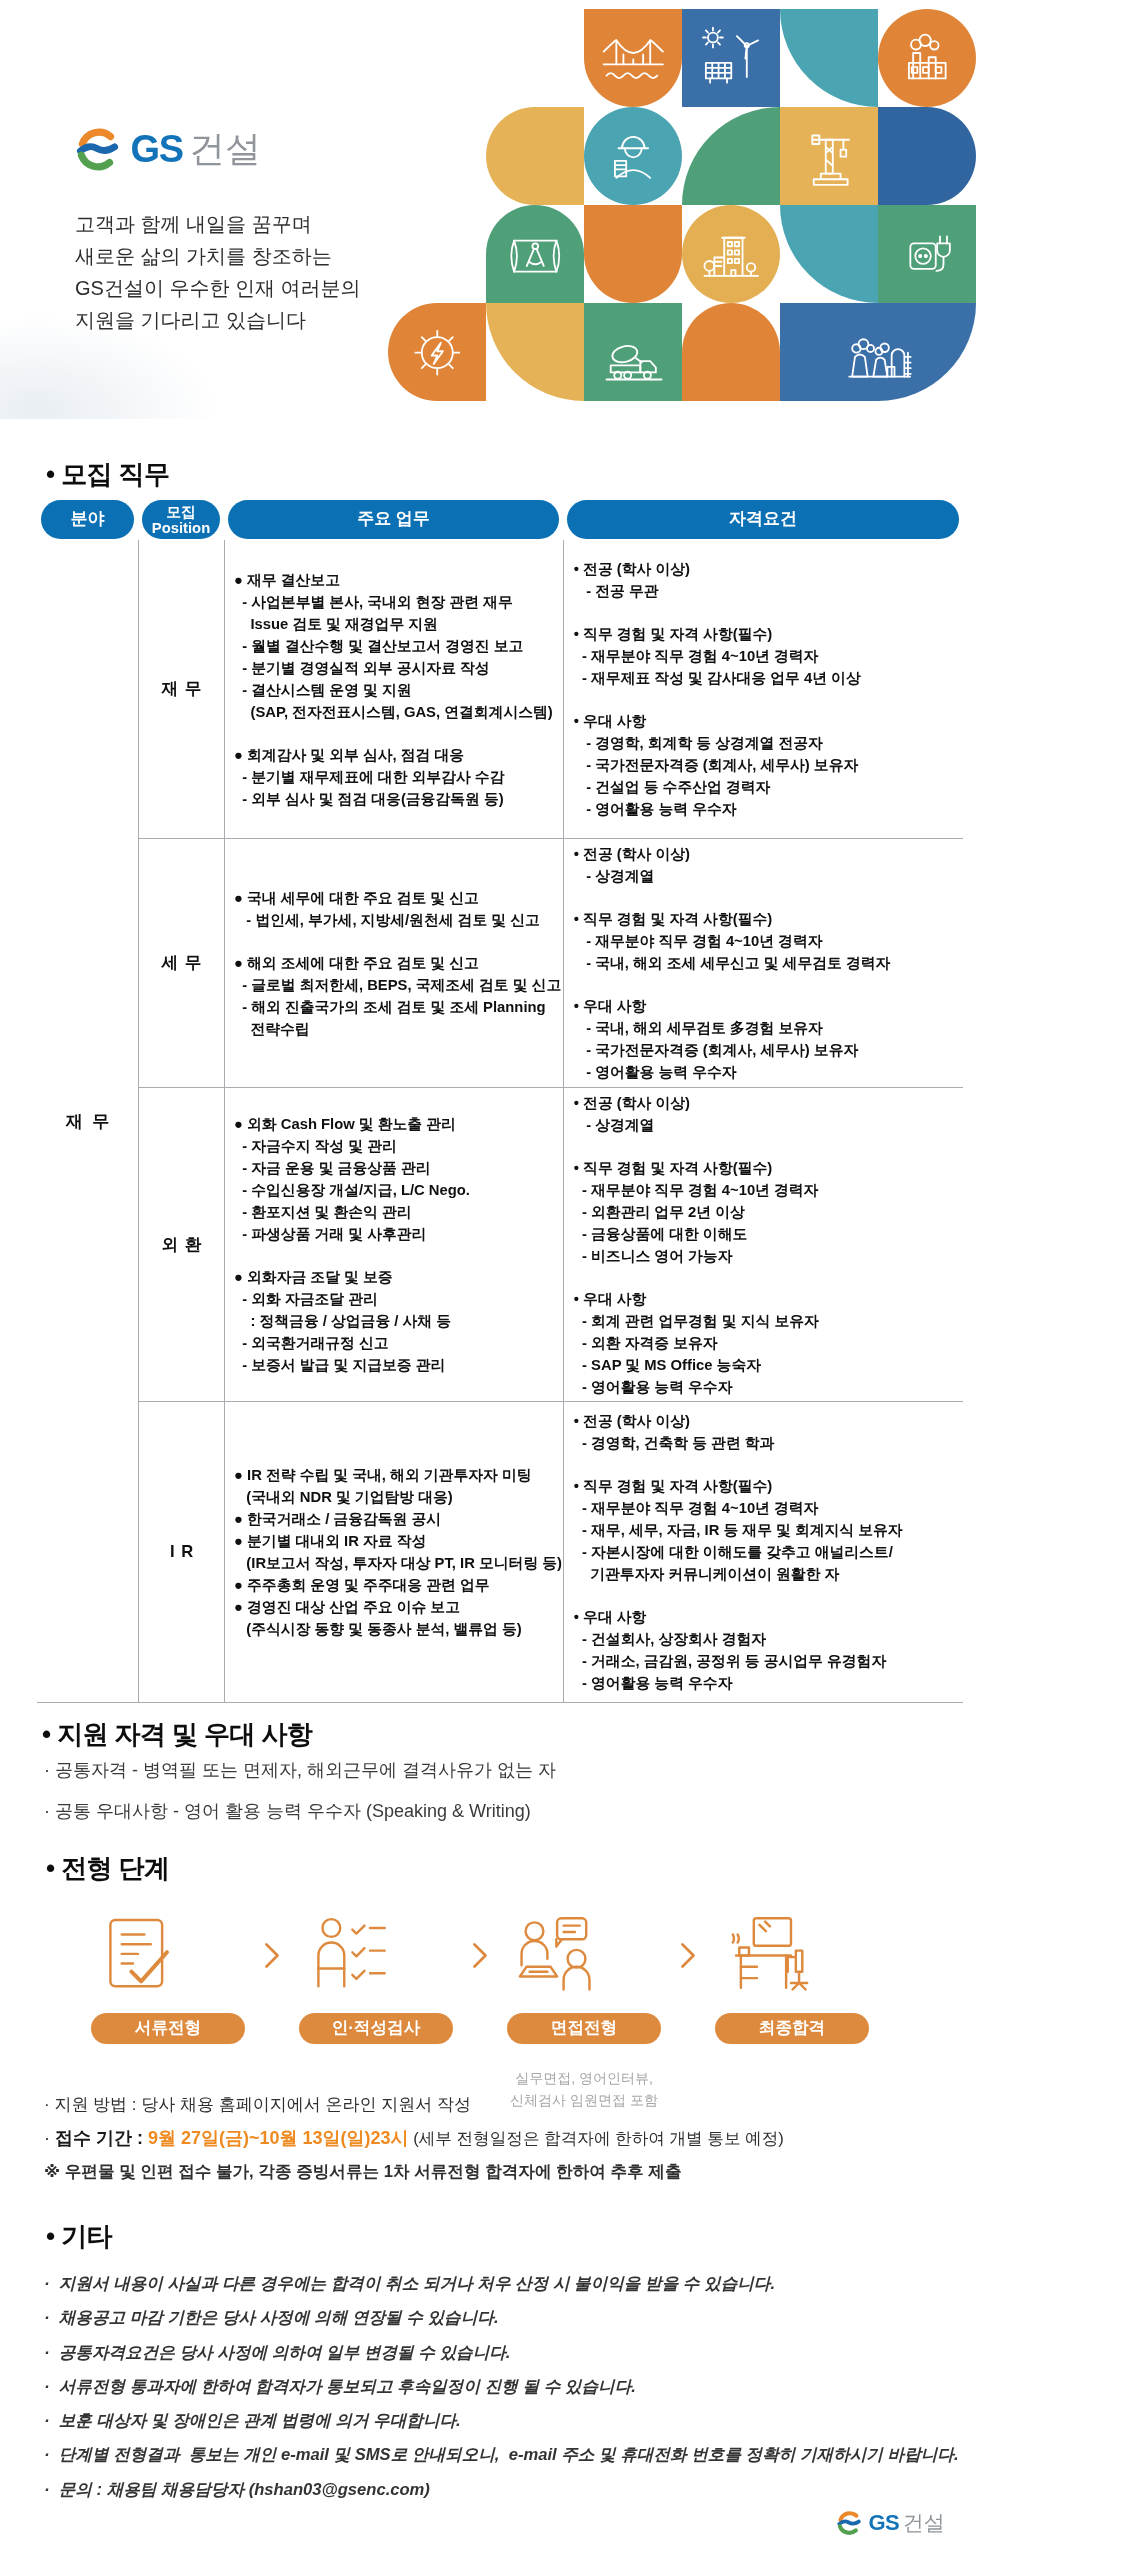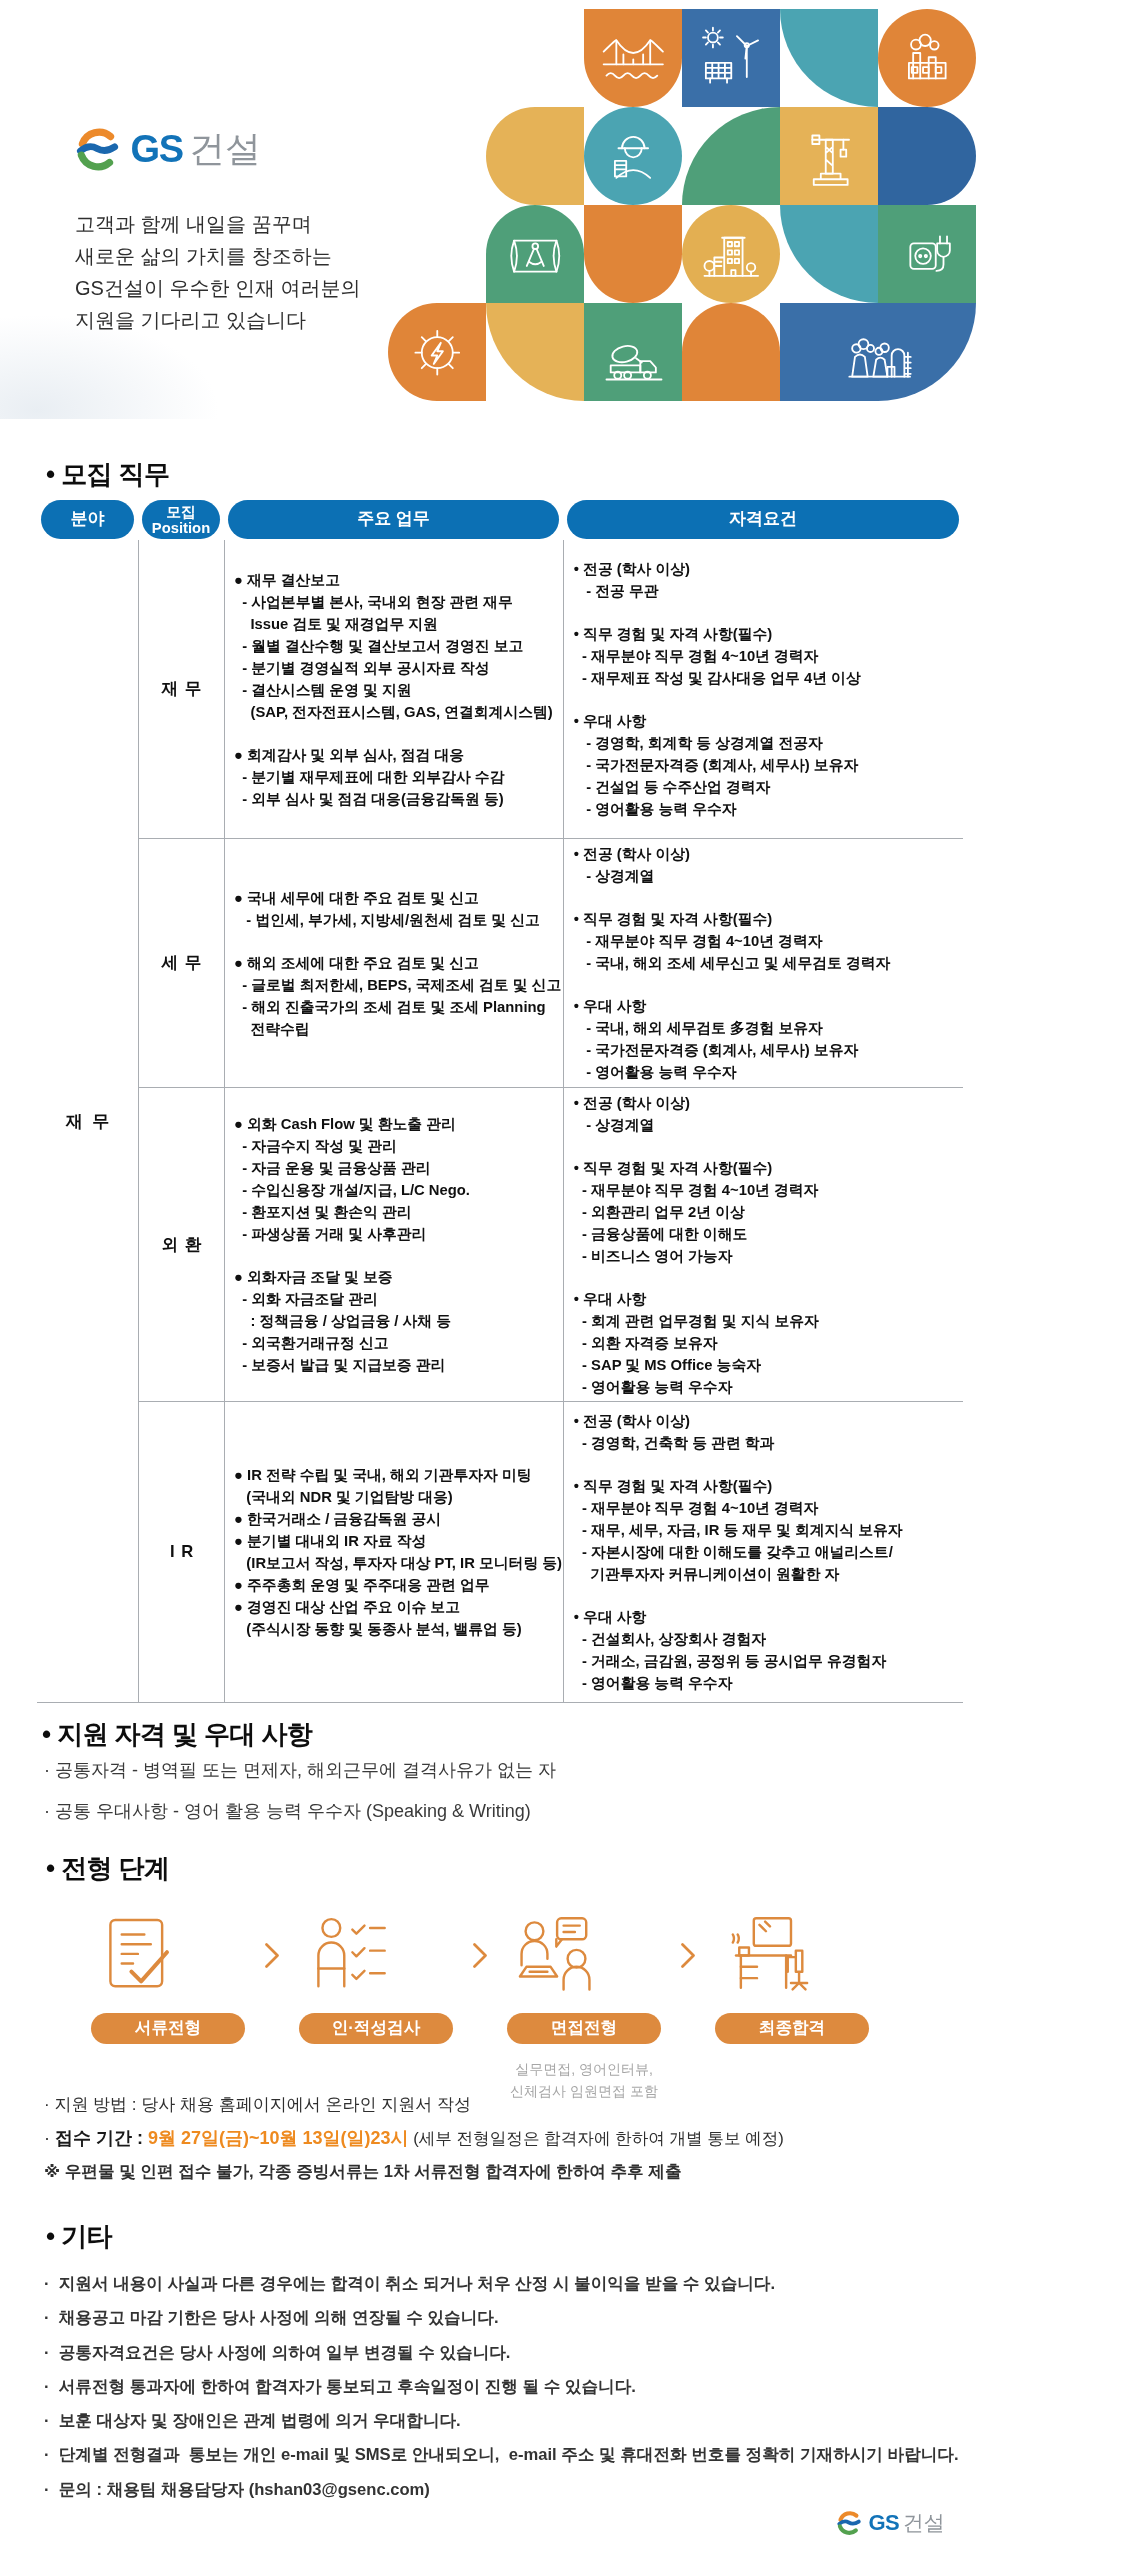--- a/index.html
+++ b/index.html
@@ -64,36 +64,36 @@
 
   
   .steps{position:absolute;left:91px;top:1907px;display:flex;align-items:flex-start;}
   .step{width:154px;display:flex;flex-direction:column;}
   .step-icon{width:97px;height:97px;}
   .step-icon svg{width:100%;height:100%;stroke:#dd8a3e;stroke-width:3;fill:none;
     stroke-linecap:round;stroke-linejoin:round;}
   .step-pill{margin-top:8.6px;min-width:128px;height:31px;background:#dd8a3e;border-radius:16px;
     color:#fff;font-size:16.6px;font-weight:700;display:flex;align-items:center;
     justify-content:center;padding:0 11px;box-sizing:border-box;}
-  .step-note{margin-top:14px;font-size:14px;line-height:22px;color:#a6a6a6;text-align:center;}
+  .step-note{margin-top:23px;font-size:14px;line-height:22px;color:#a6a6a6;text-align:center;}
   .chev{width:54px;height:97px;display:flex;align-items:center;justify-content:center;}
   .chev svg{width:16px;height:27px;stroke:#dd8a3e;stroke-width:4.5;fill:none;
     stroke-linecap:round;stroke-linejoin:round;}
 
   .proc-notes{position:absolute;left:44px;top:2093px;color:#2f2f2f;}
   .pn-line{font-size:17px;margin-bottom:9.8px;font-weight:500;}
   .pn-period{font-size:18px;margin-bottom:11px;}
   .pn-period .lbl{font-weight:800;color:#1a1a1a;}
   .pn-period .val{font-weight:800;color:#ee8a1f;}
   .pn-period .sfx{font-weight:500;font-size:16.6px;color:#2f2f2f;}
   .pn-postal{font-size:16.6px;font-weight:700;}
 
   
   .etc-items{position:absolute;left:44px;top:2275px;font-size:16.6px;color:#333;}
-  .etc-items div{margin-bottom:12.3px;line-height:18px;}
+  .etc-items div{margin-bottom:12.3px;line-height:18px;font-style:italic;}
 
   
   .footer-logo{position:absolute;left:834px;top:2508px;display:flex;align-items:center;}
   .footer-logo .logo-mark{width:29.5px;height:29.5px;}
   .f-gs{font-size:22px;font-weight:800;color:#1273b8;margin-left:4.9px;letter-spacing:-0.6px;}
   .f-co{font-size:21px;font-weight:500;color:#8f959b;margin-left:3.7px;}
   .hidden-defs{position:absolute;width:0;height:0;overflow:hidden;}
 </style>
 </head>
 <body>

